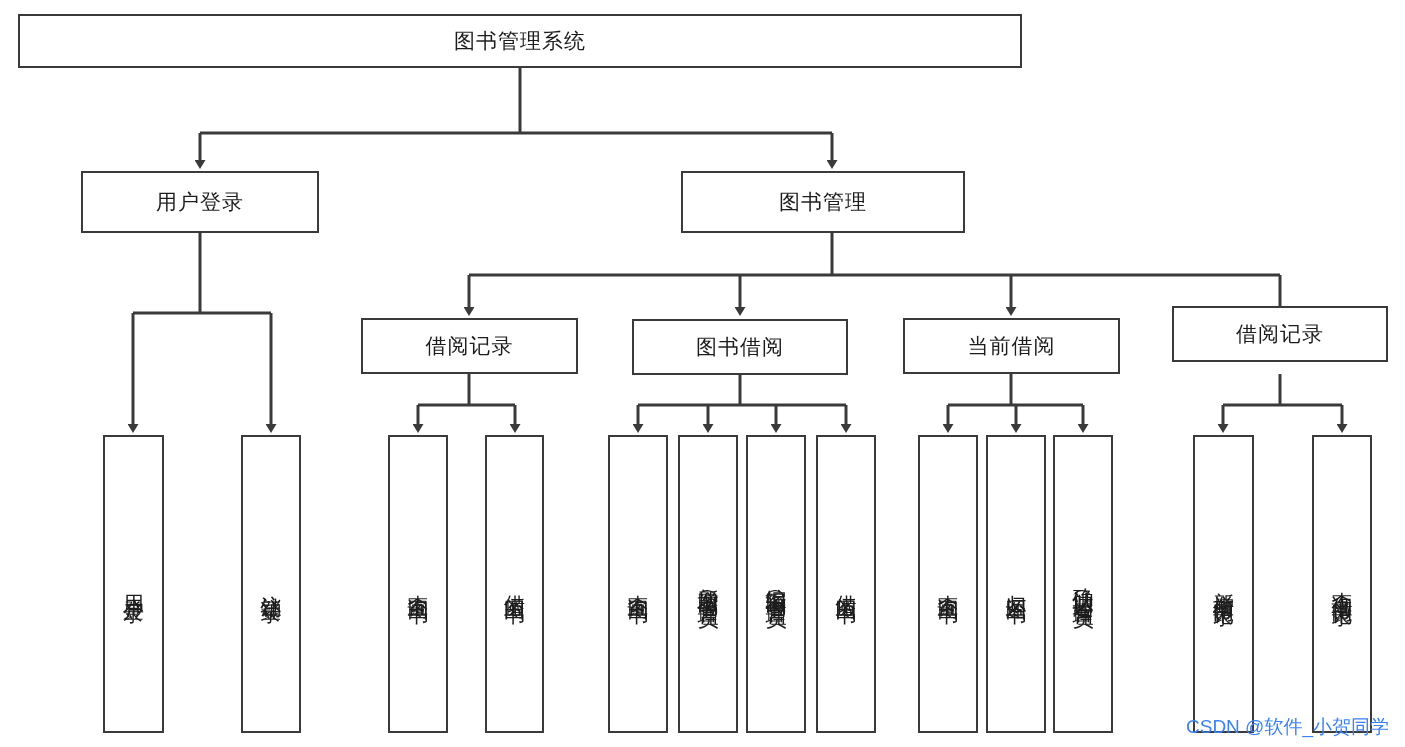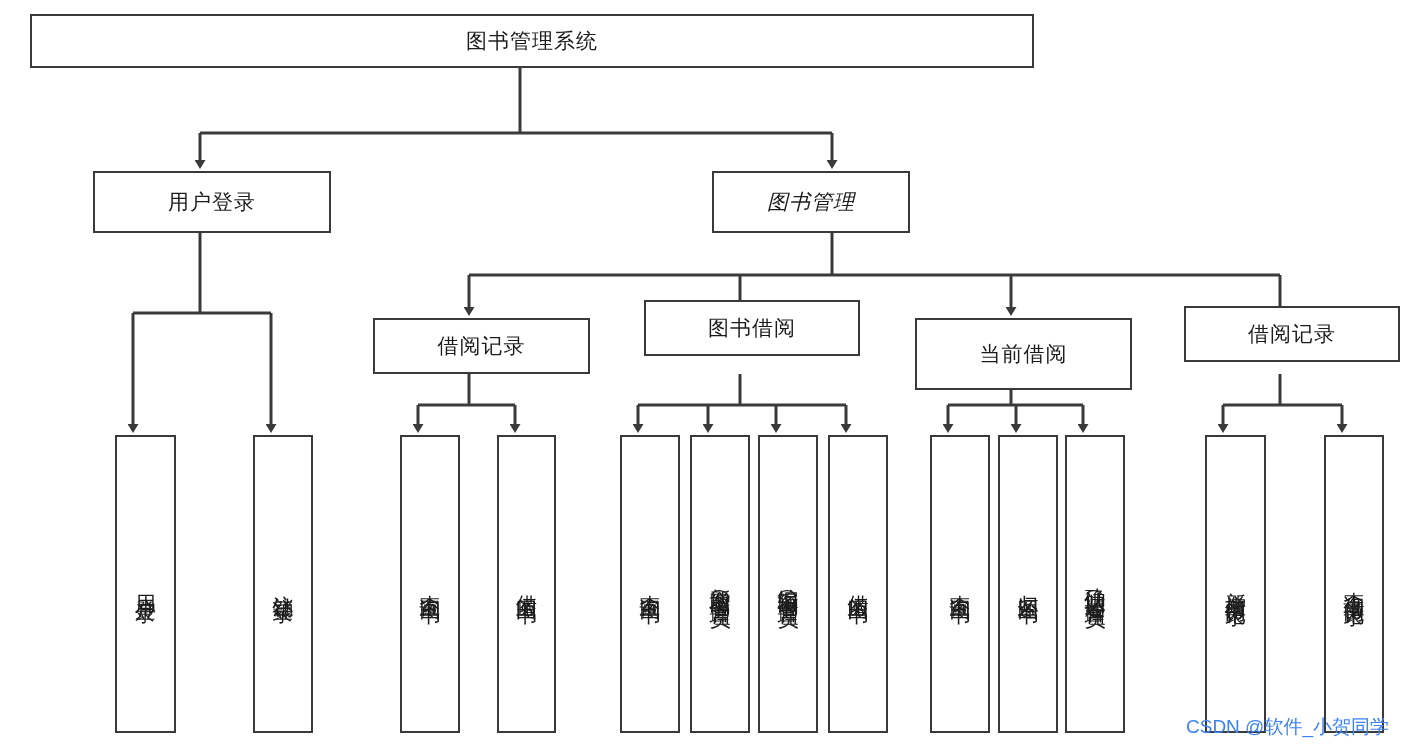--- a/index.html
+++ b/index.html
@@ -28,21 +28,20 @@
   .node {
     position: absolute;
     box-sizing: border-box;
     background: #ffffff;
     border: 2px solid #3a3a3a;
     display: flex;
     align-items: center;
     justify-content: center;
     color: #1c1c1c;
     z-index: 2;
-    margin-left: 12px;
   }
   .node.h {
     font-size: 21px;
     letter-spacing: 1px;
     line-height: 1.2;
   }
   .node.v {
     writing-mode: vertical-rl;
     text-orientation: upright;
     font-size: 21px;
@@ -116,25 +115,25 @@
       <path d="M1280,374 L1280,405"></path>
       <path d="M1223,405 L1342,405"></path>
       <path d="M1223,405 L1223,425" marker-end="url(#arrow)"></path>
       <path d="M1342,405 L1342,425" marker-end="url(#arrow)"></path>
     </g>
   </svg>
 
   <div class="node h" style="left: 18px; top: 14px; width: 1004px; height: 54px;">图书管理系统</div>
 
   <div class="node h" style="left: 81px; top: 171px; width: 238px; height: 62px;">用户登录</div>
-  <div class="node h" style="left: 700px; top: 171px; width: 198px; height: 62px; font-style: italic;">图书管理</div>
+  <div class="node h" style="left: 681px; top: 171px; width: 284px; height: 62px;">图书管理</div>
 
   <div class="node h" style="left: 361px; top: 318px; width: 217px; height: 56px;">借阅记录</div>
-  <div class="node h" style="left: 632px; top: 300px; width: 216px; height: 56px;">图书借阅</div>
-  <div class="node h" style="left: 903px; top: 318px; width: 217px; height: 72px;">当前借阅</div>
+  <div class="node h" style="left: 632px; top: 319px; width: 216px; height: 56px;">图书借阅</div>
+  <div class="node h" style="left: 903px; top: 318px; width: 217px; height: 56px;">当前借阅</div>
   <div class="node h" style="left: 1172px; top: 306px; width: 216px; height: 56px;">借阅记录</div>
 
   <div class="node v" style="left: 103px; top: 435px; width: 61px; height: 298px;">
       <span class="vtxt">用户登录</span>
     </div>
   <div class="node v" style="left: 241px; top: 435px; width: 60px; height: 298px;">
       <span class="vtxt">注销登录</span>
     </div>
   <div class="node v" style="left: 388px; top: 435px; width: 60px; height: 298px;">
       <span class="vtxt">查询图书</span>

